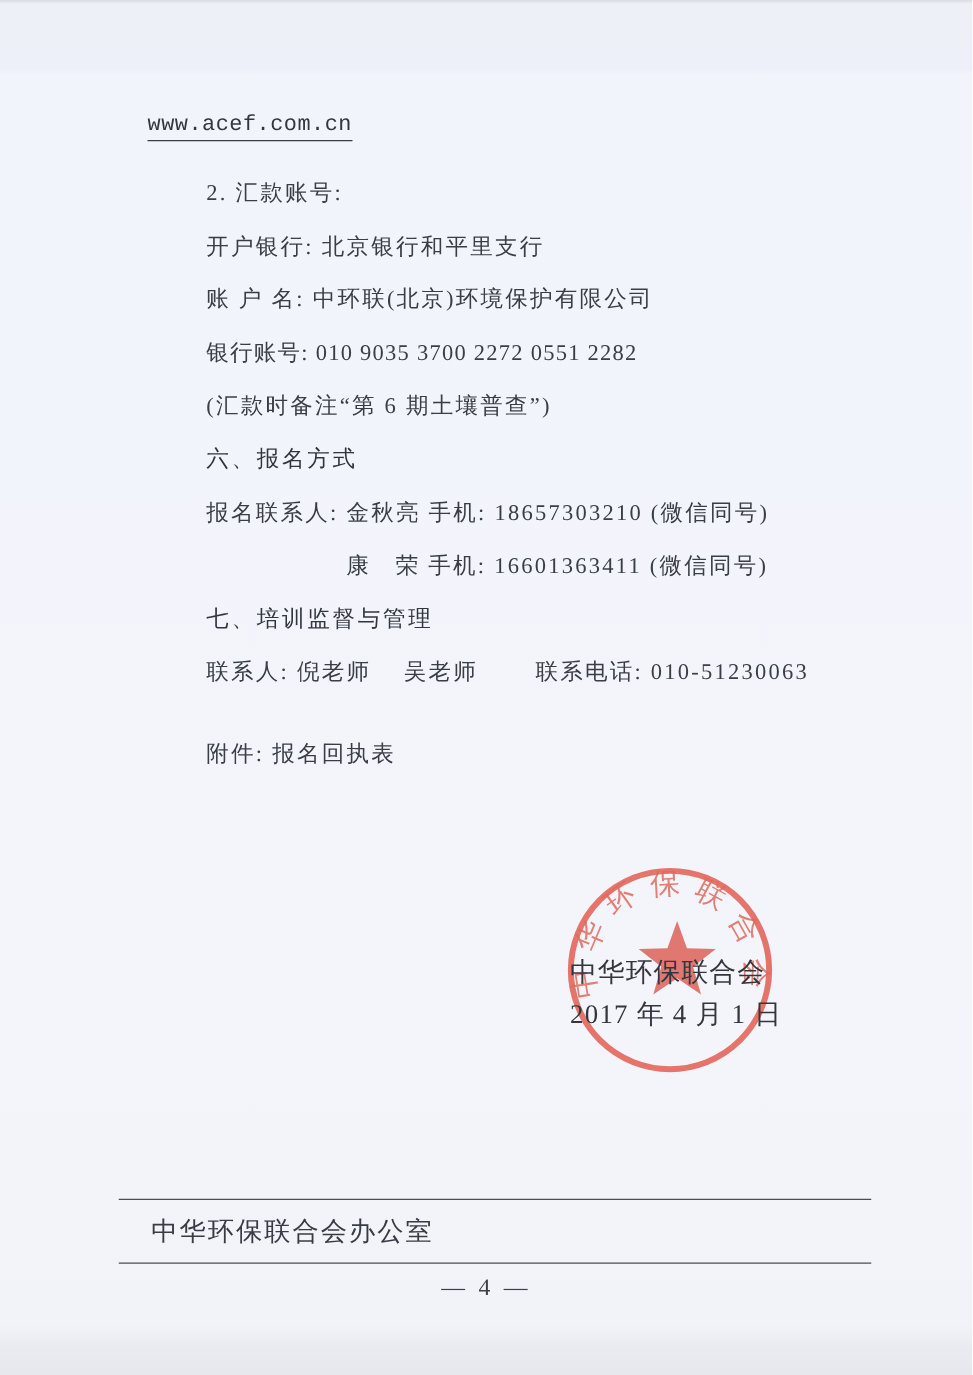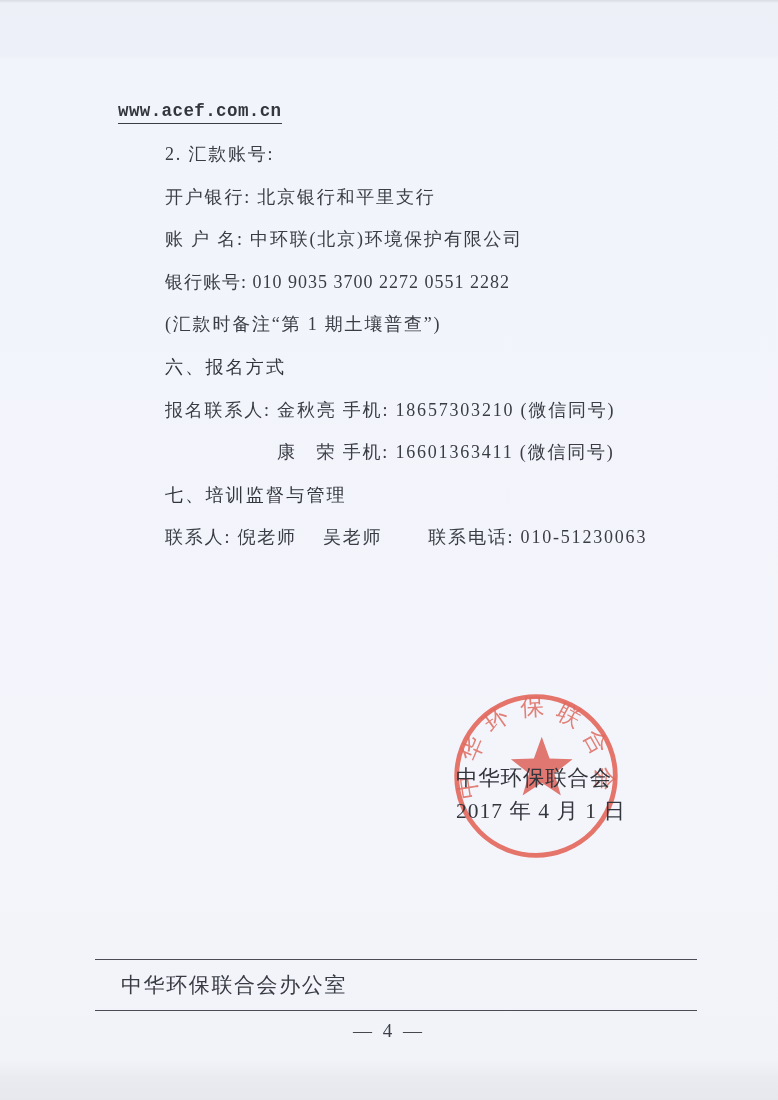--- a/index.html
+++ b/index.html
@@ -7,24 +7,24 @@
     position:relative;
     width:778px;height:1100px;
     overflow:hidden;
     font-family:"Liberation Serif","DejaVu Serif",serif;
     color:#3a3d45;
     background:linear-gradient(180deg,
       #d9dbe3 0px,#eef0f8 3px,#edf0f8 55px,#f2f4fb 60px,
       #f3f5fb 840px,#f1f3f9 1060px,#e9ebf1 1078px,#e6e8ee 1100px);
   }
   .url{
-    position:absolute;left:118px;top:101px;
+    position:absolute;left:118px;top:90px;
     font-family:"Liberation Mono","DejaVu Sans Mono",monospace;
     font-size:17.5px;letter-spacing:0.4px;color:#33363c;
-    border-bottom:1.6px solid #3a3d45;padding-bottom:2px;font-weight:bold;
+    border-bottom:1.6px solid #3a3d45;padding-bottom:2px;
   }
   .content{
     position:absolute;left:165px;top:133px;width:560px;
     font-size:18px;letter-spacing:1.8px;
   }
   .line{line-height:42.6px;white-space:nowrap;}
   .line.heading{font-weight:normal;color:#32353c;letter-spacing:2.2px;}
   .line.indent{margin-left:112px;}
   .line.mt{margin-top:23px;}
   .digits{letter-spacing:1px;}
@@ -59,26 +59,27 @@
 
 <div class="page">
 
   <div class="url">www.acef.com.cn</div>
 
   <div class="content">
     <div class="line">2. 汇款账号:</div>
     <div class="line">开户银行: 北京银行和平里支行</div>
     <div class="line">账 户 名: 中环联(北京)环境保护有限公司</div>
     <div class="line digits">银行账号: 010 9035 3700 2272 0551 2282</div>
-    <div class="line">(汇款时备注“第 1 期土壤普查”)</div>
+    <div class="line">(汇款时备注“第 6 期土壤普查”)</div>
     <div class="line heading">六、报名方式</div>
     <div class="line">报名联系人: 金秋亮  手机: 18657303210 (微信同号)</div>
     <div class="line indent">康　荣  手机: 16601363411 (微信同号)</div>
     <div class="line heading">七、培训监督与管理</div>
     <div class="line">联系人: 倪老师　 吴老师　　 联系电话: 010-51230063</div>
+    <div class="line mt">附件: 报名回执表</div>
   </div>
 
   <div class="stamp-area">
     <svg class="seal" viewBox="0 0 180 180" xmlns="http://www.w3.org/2000/svg">
       <circle cx="90" cy="90" r="83" fill="none" stroke="#e05043" stroke-width="5" opacity="0.85"></circle>
       <polygon points="96,49 104.2,71.7 128.3,72.5 109.3,87.3 116,110.5 96,97 76,110.5 82.7,87.3 63.7,72.5 87.8,71.7" fill="#d8473c" opacity="0.78"></polygon>
       <path id="sealArc" d="M 29.9 111.9 A 64 64 0 1 1 150.1 111.9" fill="none"></path>
       <text font-size="25" fill="#dd5f52" opacity="0.85" font-family="Liberation Serif, DejaVu Serif, serif">
         <textPath href="#sealArc" startOffset="0" textLength="238" lengthAdjust="spacing">中华环保联合会</textPath>
       </text>

